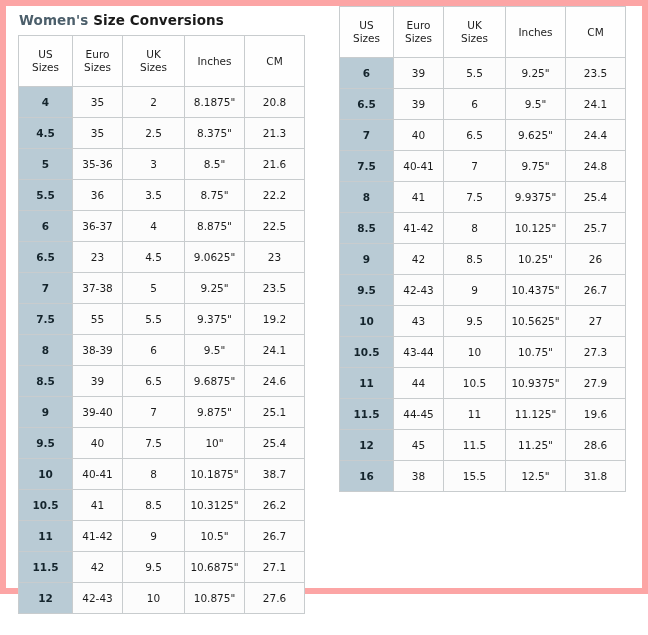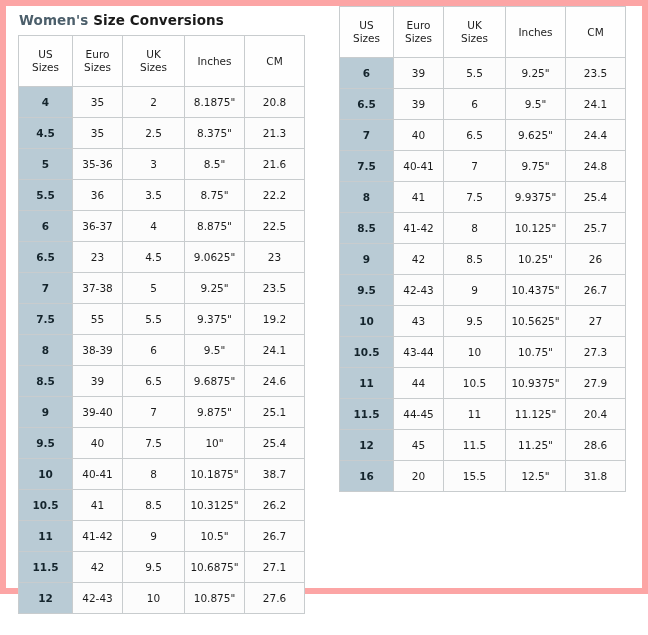--- a/index.html
+++ b/index.html
@@ -349,32 +349,32 @@
             <td>44</td>
             <td>10.5</td>
             <td>10.9375"</td>
             <td>27.9</td>
           </tr>
           <tr>
             <td class="us-col">11.5</td>
             <td>44-45</td>
             <td>11</td>
             <td>11.125"</td>
-            <td>20.4</td>
+            <td>19.6</td>
           </tr>
           <tr>
             <td class="us-col">12</td>
             <td>45</td>
             <td>11.5</td>
             <td>11.25"</td>
             <td>28.6</td>
           </tr>
           <tr>
             <td class="us-col">16</td>
-            <td>20</td>
+            <td>38</td>
             <td>15.5</td>
             <td>12.5"</td>
             <td>31.8</td>
           </tr>
         </tbody>
     </table>
   </div>
 
 </div>
 

